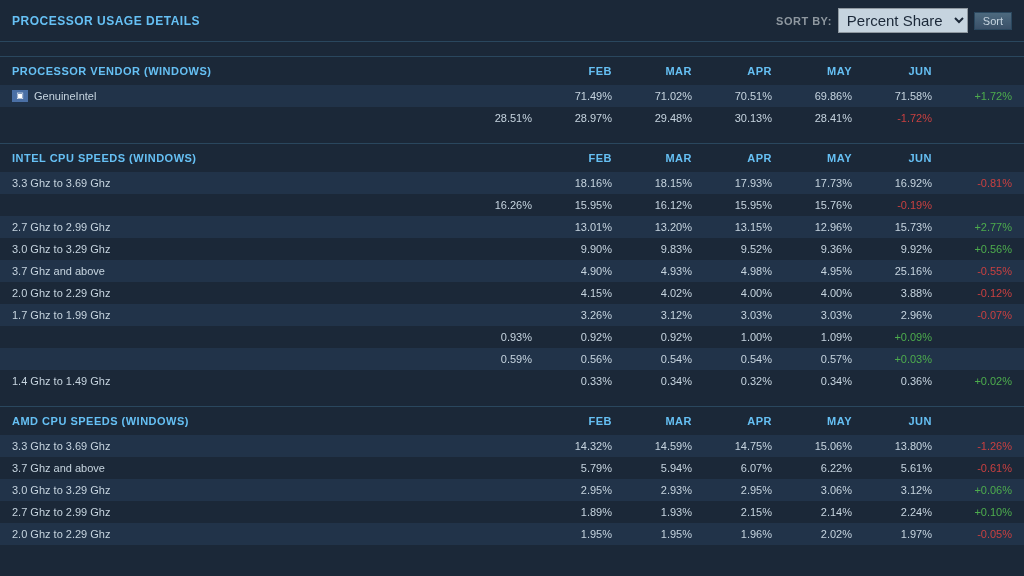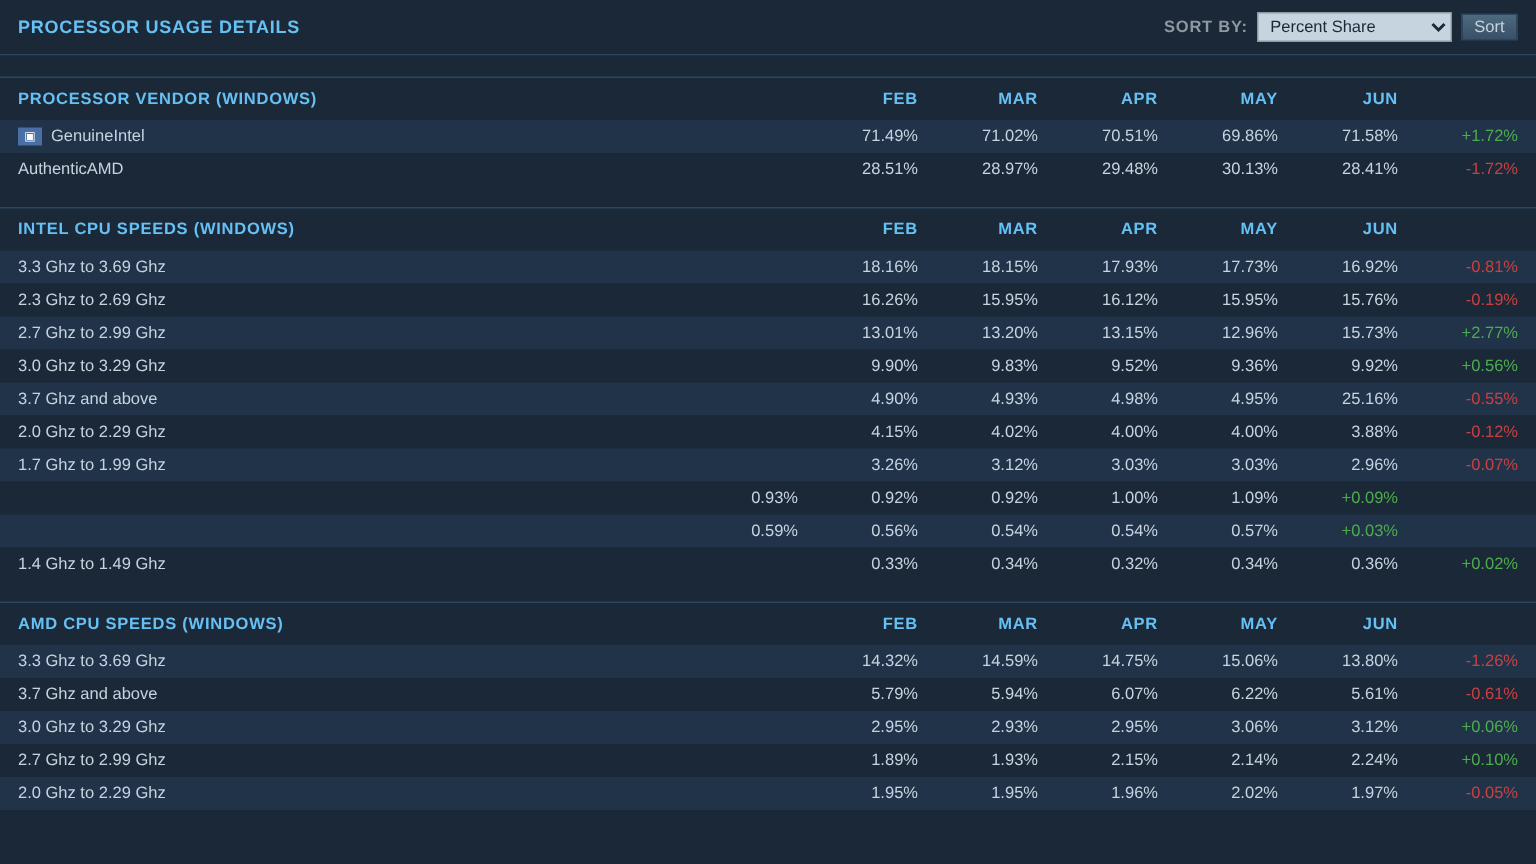--- a/index.html
+++ b/index.html
@@ -40,21 +40,21 @@
       font-size: 11px;
       font-weight: bold;
       letter-spacing: 0.5px;
     }
 
     .sort-select {
       background-color: #c6d4df;
       color: #1b2838;
       border: 1px solid #8f98a0;
       padding: 2px 4px;
-      font-size: 11px;
+      font-size: 15px;
       min-width: 130px;
     }
 
     .sort-button {
       background: linear-gradient(to bottom, #4d6a7f, #3a5068);
       color: #c6d4df;
       border: 1px solid #2a475e;
       padding: 2px 8px;
       font-size: 11px;
       cursor: pointer;
@@ -173,23 +173,20 @@
         <span>GenuineIntel</span>
       </div>
       <div class="cell-value">71.49%</div>
       <div class="cell-value">71.02%</div>
       <div class="cell-value">70.51%</div>
       <div class="cell-value">69.86%</div>
       <div class="cell-value">71.58%</div>
       <div class="cell-change-positive">+1.72%</div>
     </div>
     <div class="data-row">
-      <div class="row-label">
-        <span>AuthenticAMD</span>
-      </div>
       <div class="cell-value">28.51%</div>
       <div class="cell-value">28.97%</div>
       <div class="cell-value">29.48%</div>
       <div class="cell-value">30.13%</div>
       <div class="cell-value">28.41%</div>
       <div class="cell-change-negative">-1.72%</div>
     </div>
     <div class="spacer"></div>
     <div class="section-header">
       <div class="section-title">INTEL CPU SPEEDS (WINDOWS)</div>
@@ -205,23 +202,20 @@
         <span>3.3 Ghz to 3.69 Ghz</span>
       </div>
       <div class="cell-value">18.16%</div>
       <div class="cell-value">18.15%</div>
       <div class="cell-value">17.93%</div>
       <div class="cell-value">17.73%</div>
       <div class="cell-value">16.92%</div>
       <div class="cell-change-negative">-0.81%</div>
     </div>
     <div class="data-row">
-      <div class="row-label">
-        <span>2.3 Ghz to 2.69 Ghz</span>
-      </div>
       <div class="cell-value">16.26%</div>
       <div class="cell-value">15.95%</div>
       <div class="cell-value">16.12%</div>
       <div class="cell-value">15.95%</div>
       <div class="cell-value">15.76%</div>
       <div class="cell-change-negative">-0.19%</div>
     </div>
     <div class="data-row">
       <div class="row-label">
         <span>2.7 Ghz to 2.99 Ghz</span>

